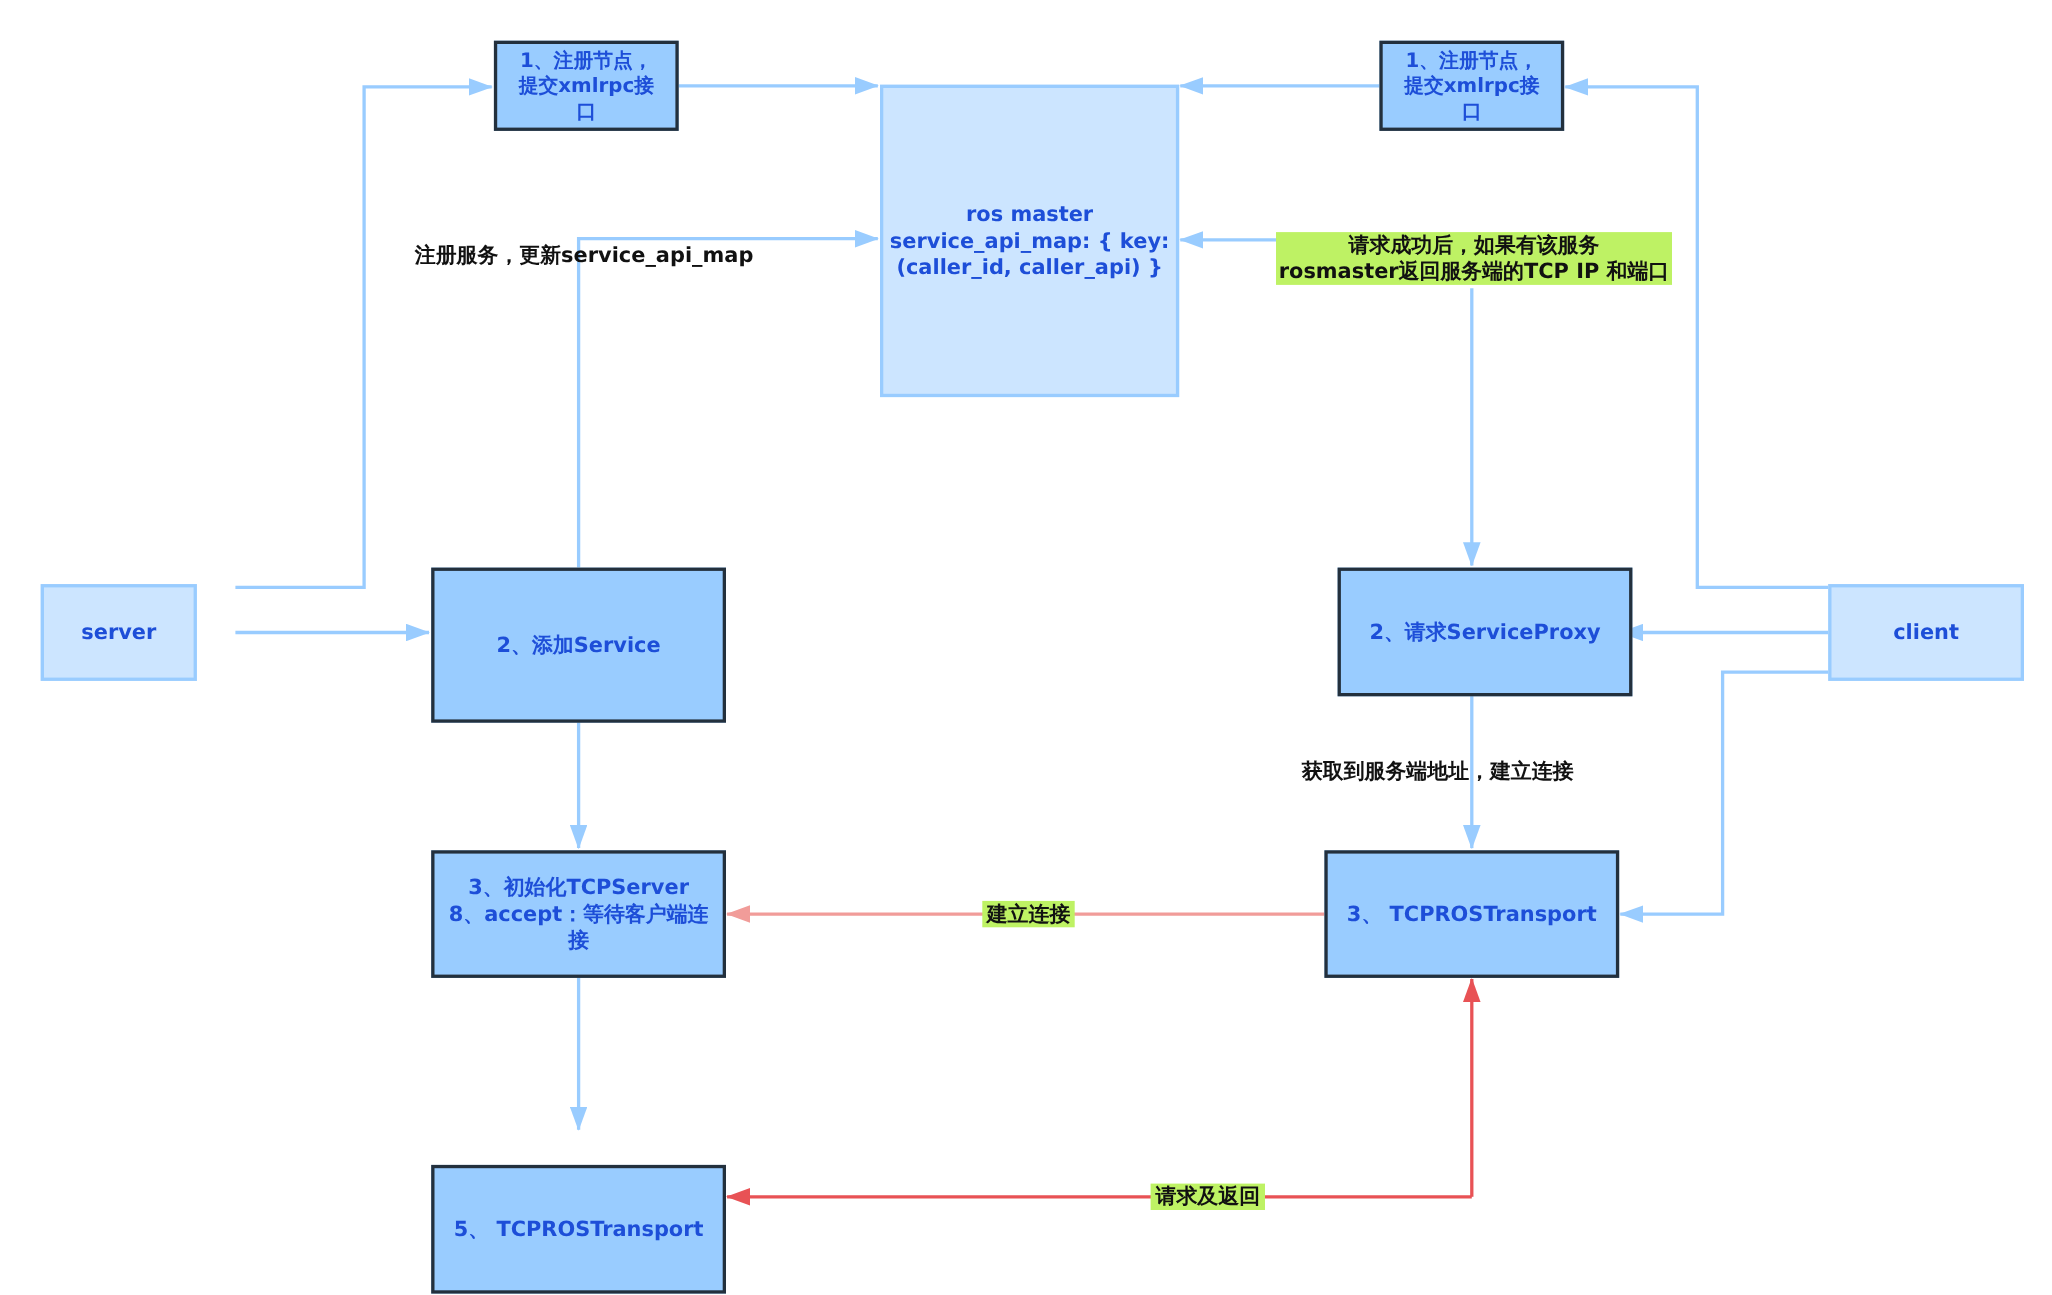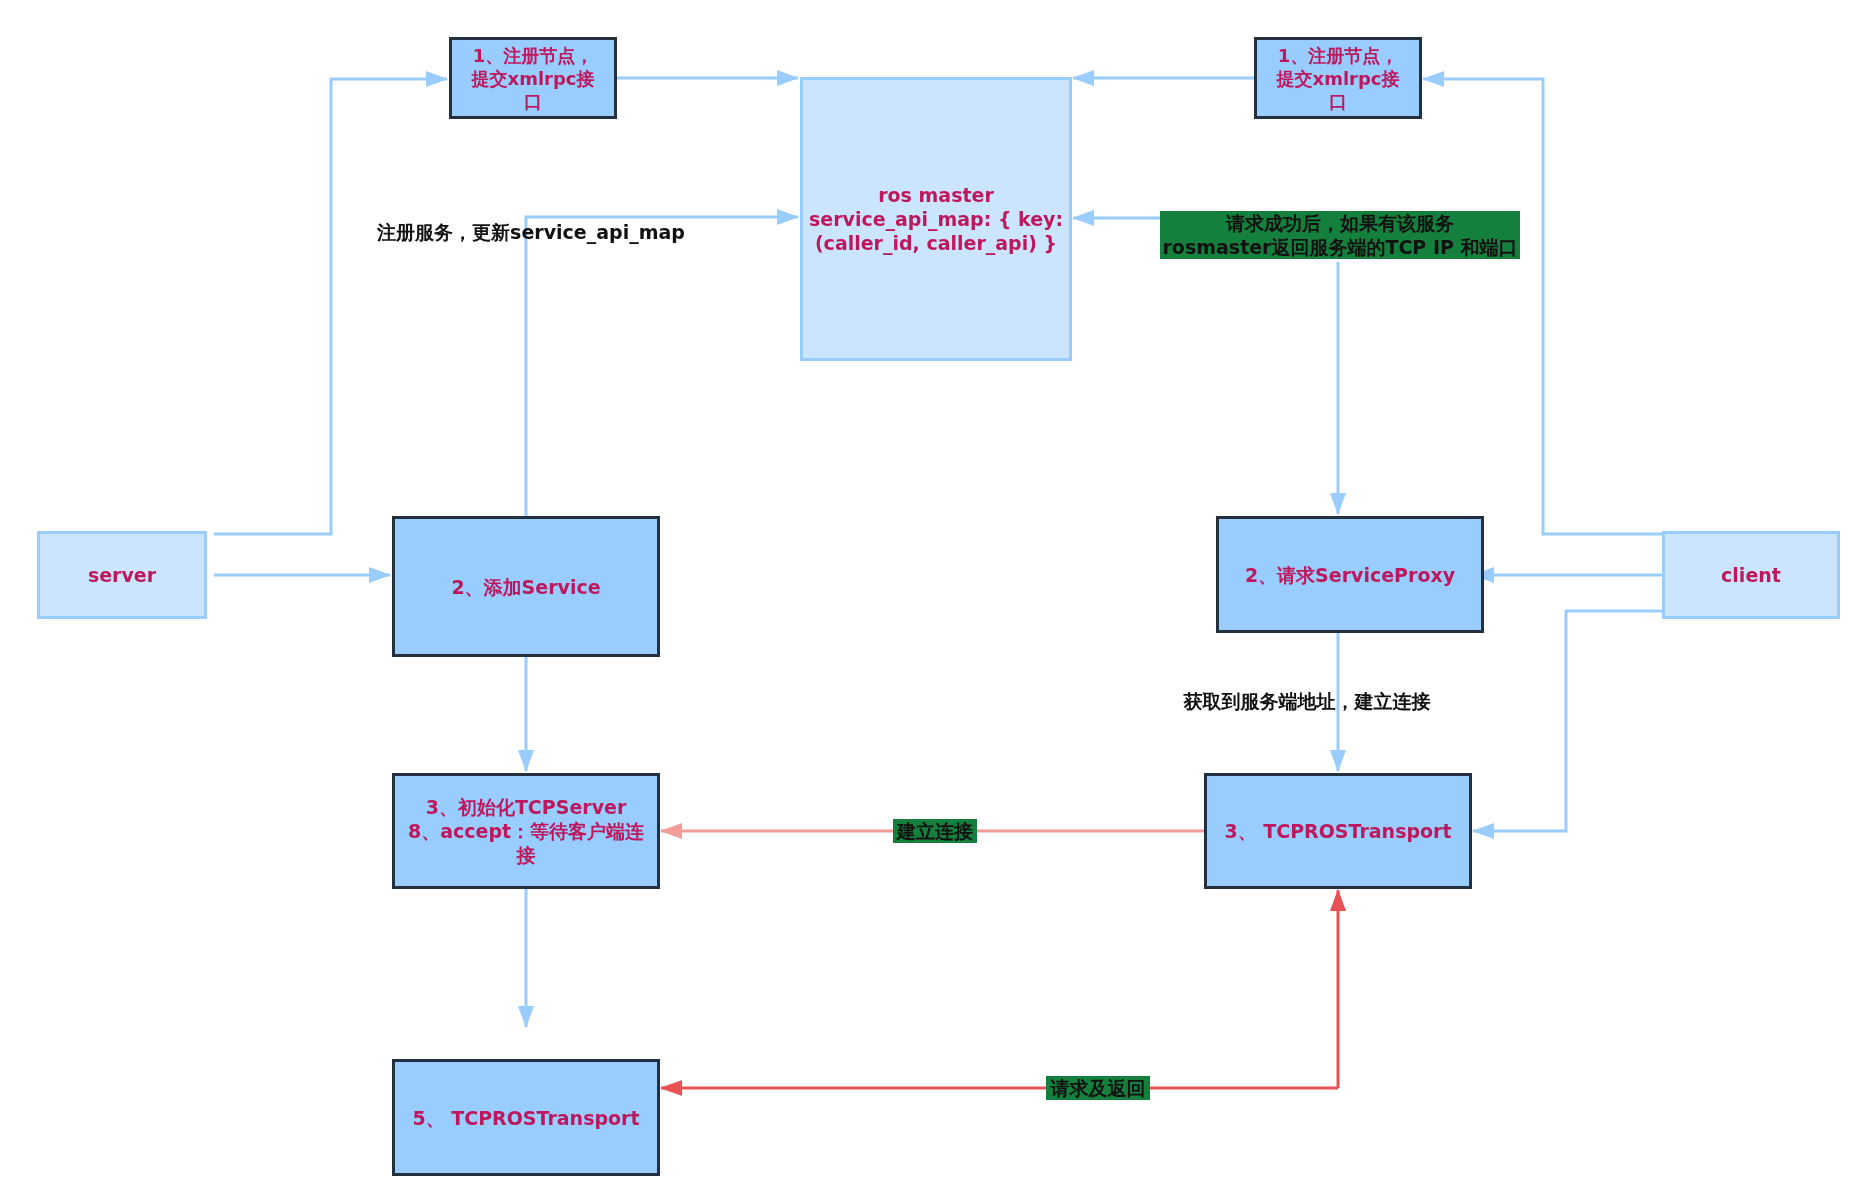--- a/index.html
+++ b/index.html
@@ -1,26 +1,26 @@
 <!DOCTYPE html>
 <html><head>
 <meta charset="utf-8">
 <style>
   html, body { margin:0; padding:0; background:#ffffff; }
   body { width:1865px; height:1177px; position:relative; overflow:hidden;
          font-family:"DejaVu Sans","Liberation Sans",sans-serif; }
   svg.edges { position:absolute; left:0; top:0; }
   .node { position:absolute; box-sizing:border-box; display:flex; align-items:center;
-          justify-content:center; text-align:center; font-weight:bold; color:#be185d;
+          justify-content:center; text-align:center; font-weight:bold; color:#1d4ed8;
           font-size:19px; line-height:24px; white-space:pre-line; }
   .node.step { background:#99ccff; border:3px solid #23303d; }
   .node.actor { background:#cce5ff; border:3px solid #99ccff; }
   .node.master { background:#cce5ff; border:3px solid #99ccff; align-items:flex-start; padding-top:103px; }
   .elabel { position:absolute; font-weight:bold; font-size:19px; line-height:24px;
-            color:#111; background:#15803d; text-align:center; white-space:pre-line; }
+            color:#111; background:#bef264; text-align:center; white-space:pre-line; }
   .elabel.plain { background:transparent; }
 </style>
 </head>
 <body>
 
 <svg class="edges" width="1865" height="1177">
   <defs>
     <marker id="ab" viewBox="0 0 10 10" refX="9" refY="5" markerWidth="7" markerHeight="7" orient="auto-start-reverse" markerUnits="userSpaceOnUse" style="overflow:visible">
       <path d="M0,0 L10,5 L0,10 z" fill="#99ccff" transform="scale(2.2) translate(-5,-0)"></path>
     </marker>
@@ -71,21 +71,21 @@
 
 <div class="node step" style="left:449px;top:37px;width:168px;height:82px;font-size:18px;line-height:23px;">1、注册节点，
 提交xmlrpc接
 口</div>
 <div class="node step" style="left:1254px;top:37px;width:168px;height:82px;font-size:18px;line-height:23px;">1、注册节点，
 提交xmlrpc接
 口</div>
 <div class="node master" style="left:800px;top:77px;width:272px;height:284px;">ros master
 service_api_map: { key:
 (caller_id, caller_api) }</div>
-<div class="node actor" style="left:37px;top:531px;width:170px;height:88px;">server</div>
+<div class="node actor" style="left:37px;top:531px;width:142px;height:88px;">server</div>
 <div class="node actor" style="left:1662px;top:531px;width:178px;height:88px;">client</div>
 <div class="node step" style="left:392px;top:516px;width:268px;height:141px;">2、添加Service</div>
 <div class="node step" style="left:1204px;top:516px;width:268px;height:117px;margin-left:12px;">2、请求ServiceProxy</div>
 <div class="node step" style="left:392px;top:773px;width:268px;height:116px;">3、初始化TCPServer
 8、accept：等待客户端连
 接</div>
 <div class="node step" style="left:1204px;top:773px;width:268px;height:116px;">3、 TCPROSTransport</div>
 <div class="node step" style="left:392px;top:1029px;width:268px;height:117px;margin-top:30px;">5、 TCPROSTransport</div>
 
 <div class="elabel plain" style="left:376px;top:220px;width:310px;">注册服务，更新service_api_map</div>

